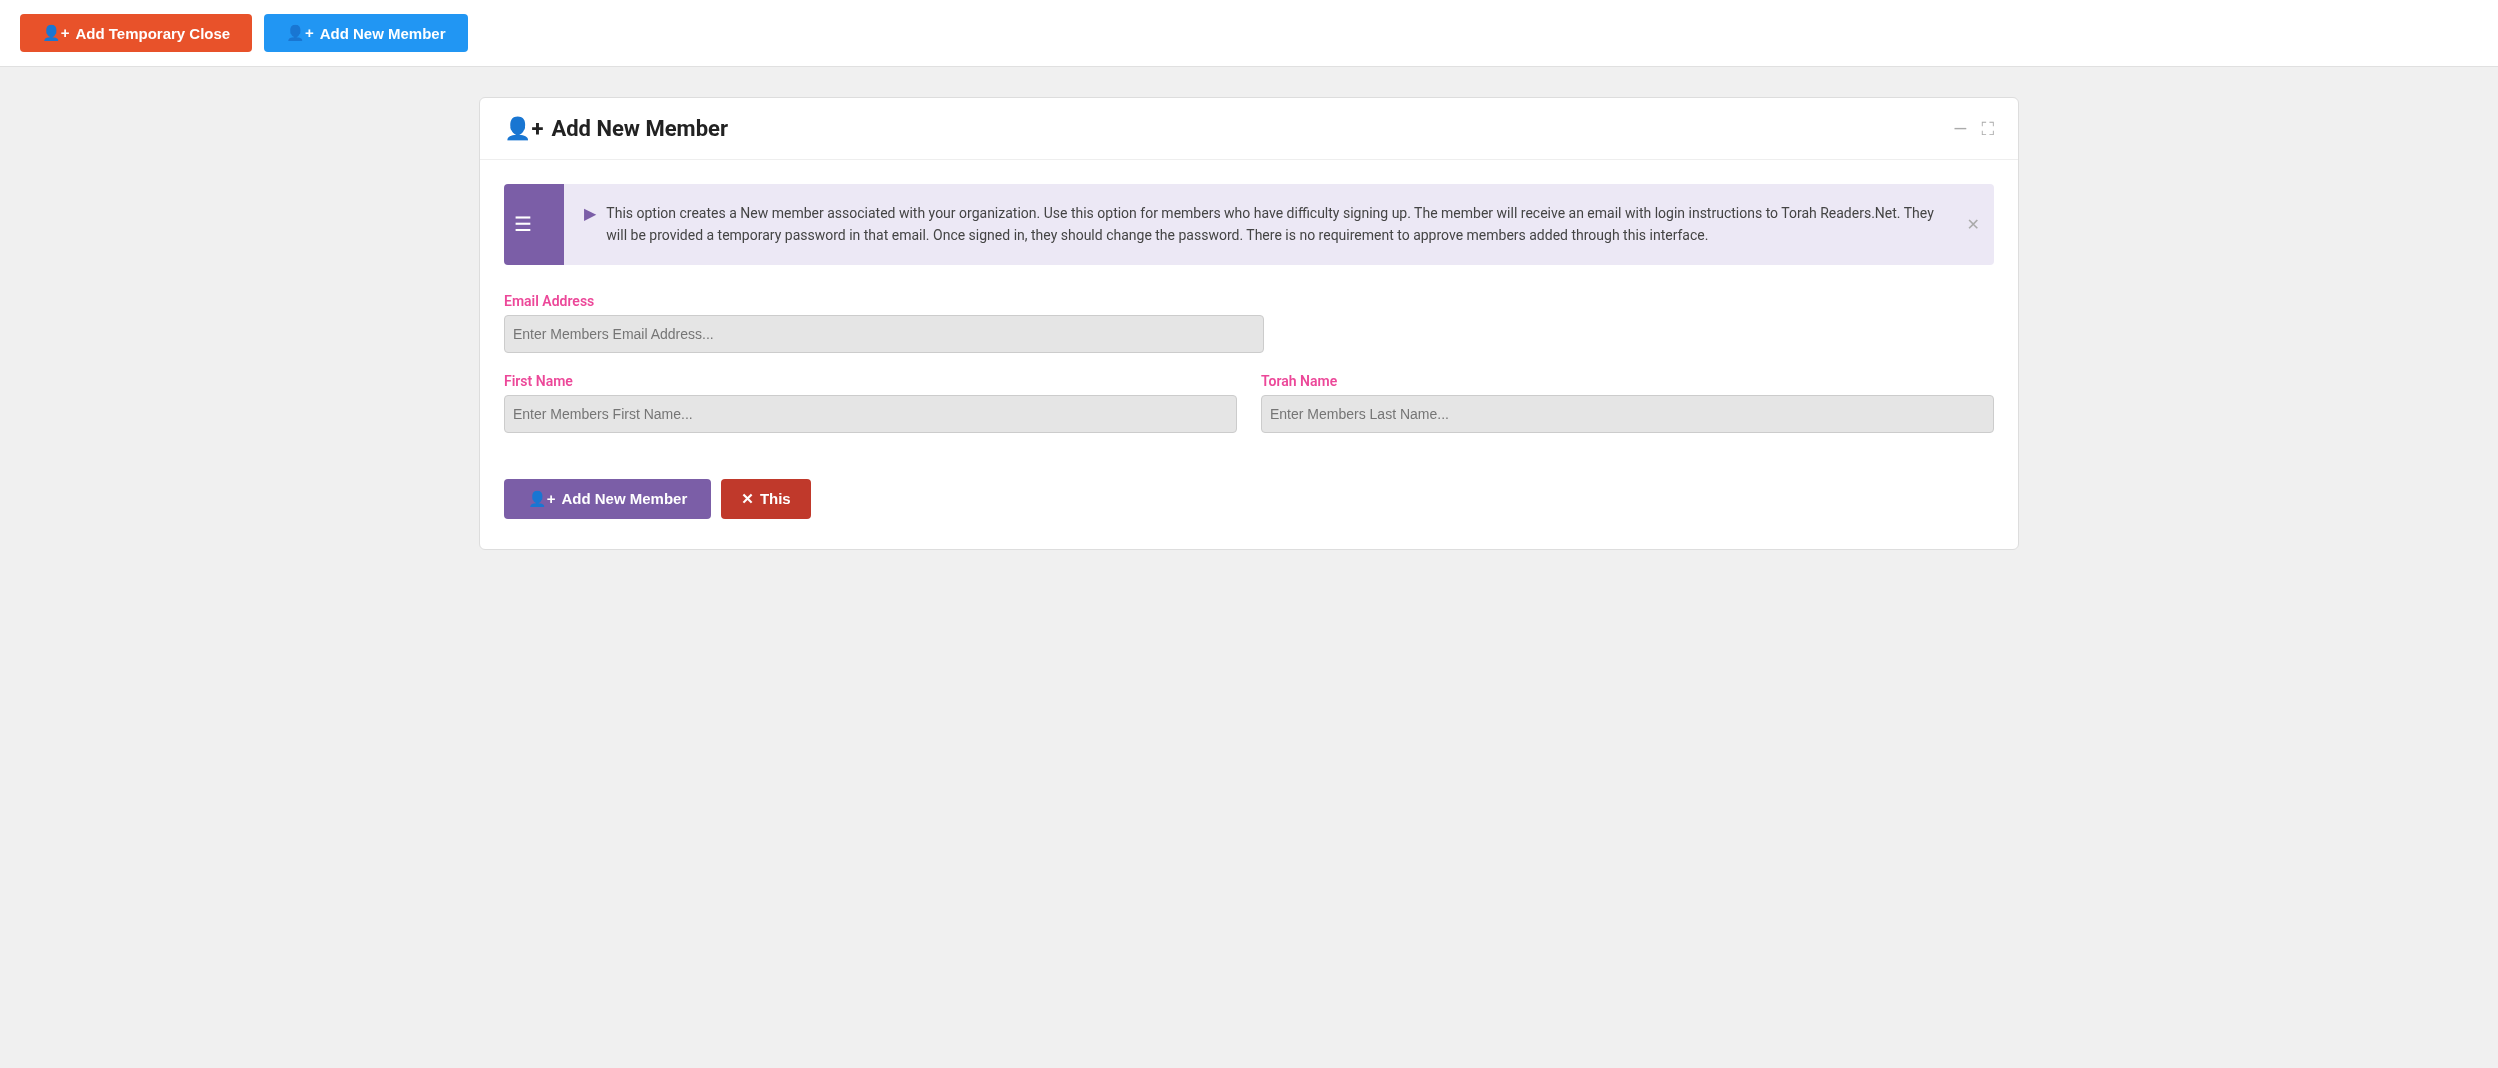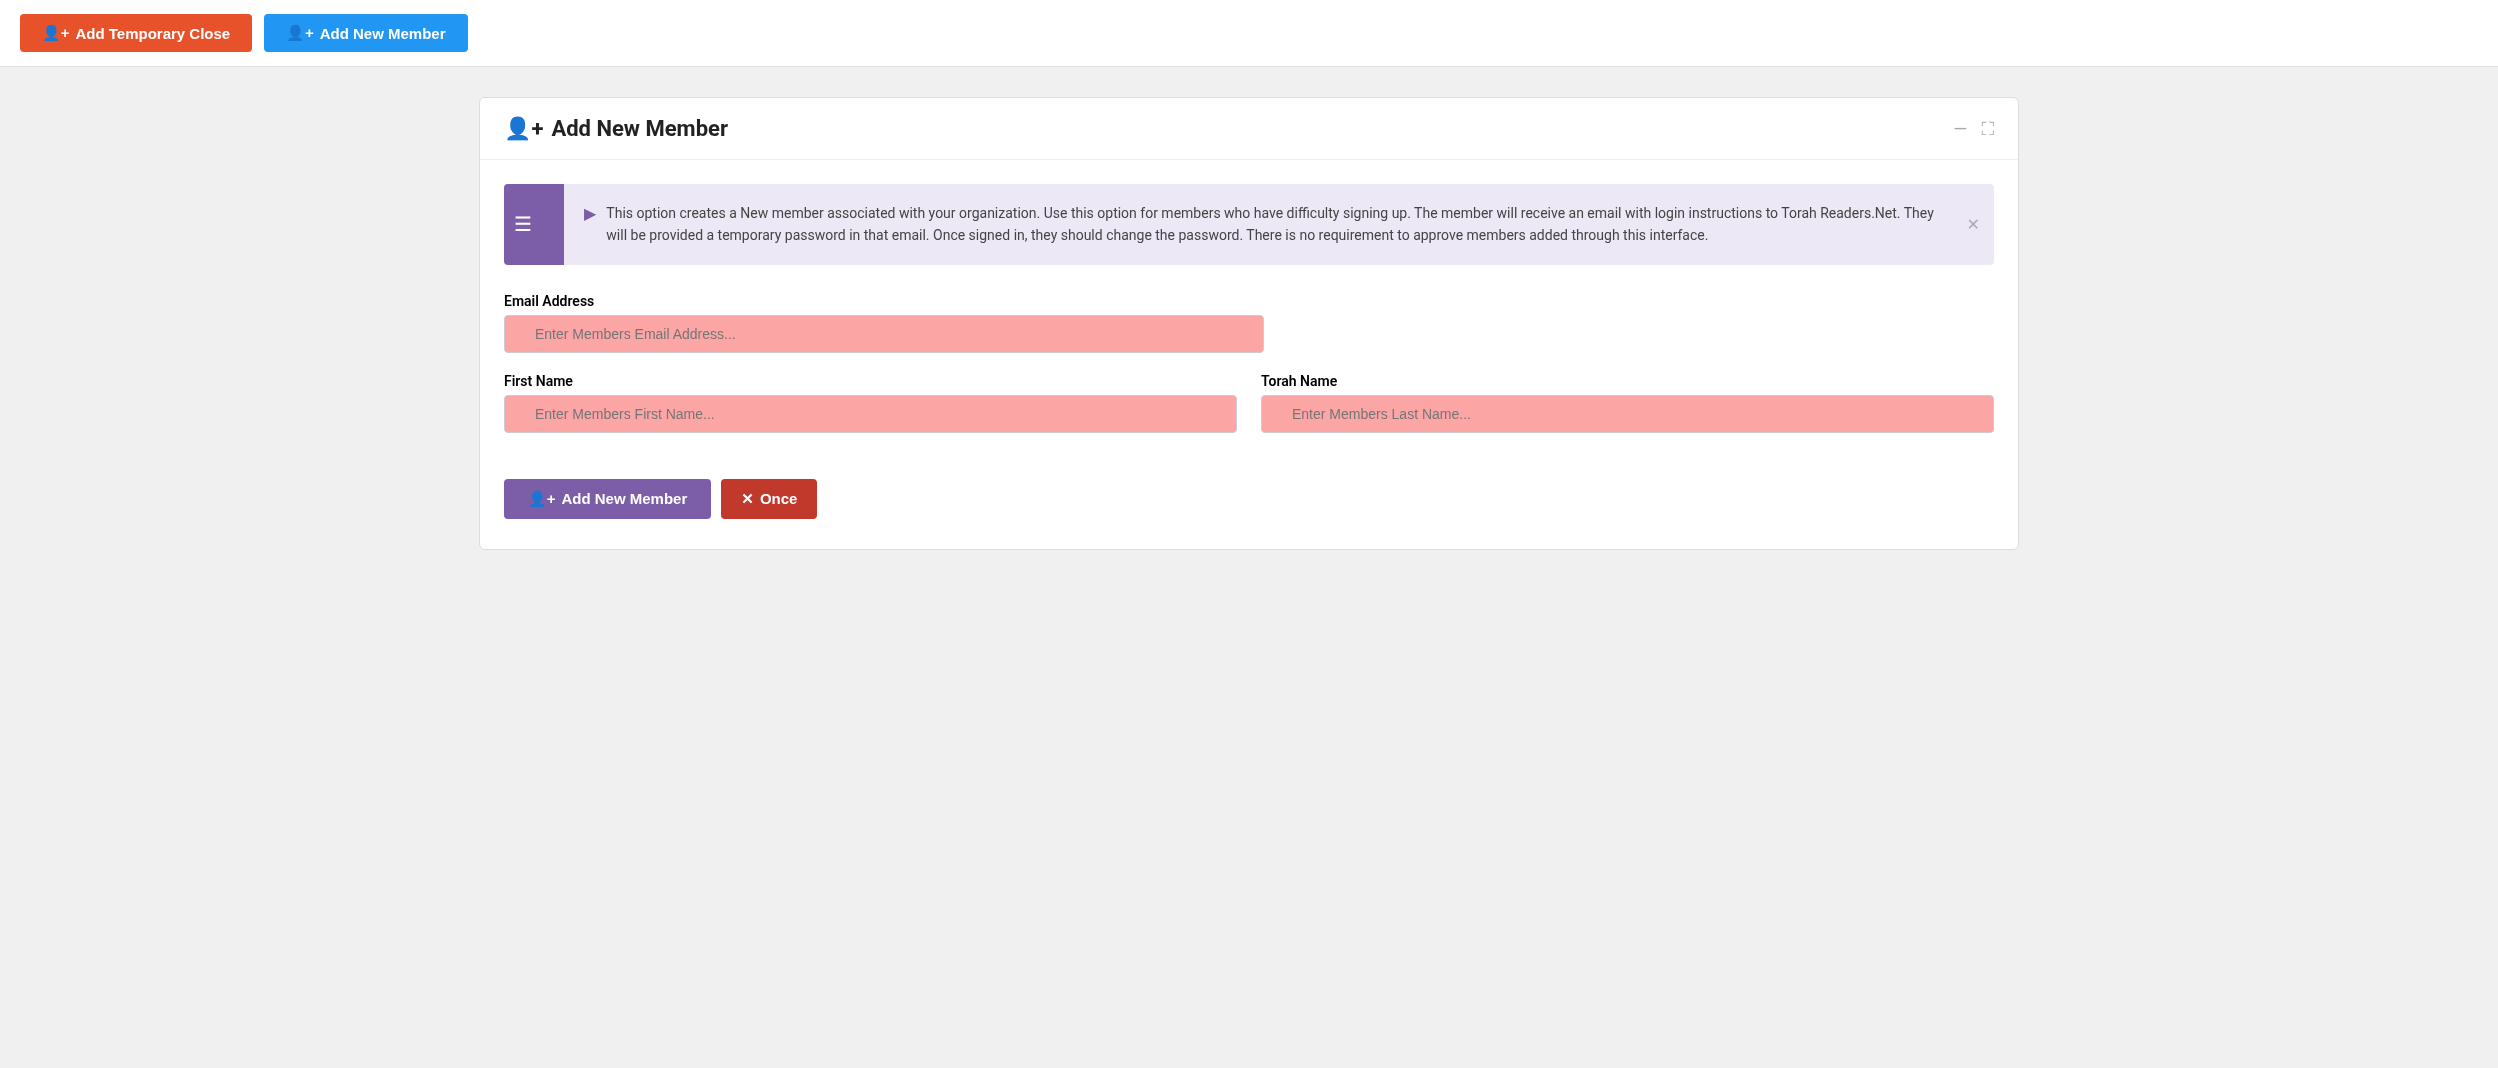--- a/index.html
+++ b/index.html
@@ -136,34 +136,34 @@
       cursor: pointer;
     }
 
     .form-group {
       margin-bottom: 20px;
     }
 
     .form-label {
       font-size: 14px;
       font-weight: 600;
-      color: #000000;
+      color: #ec4899;
       margin-bottom: 6px;
       display: block;
     }
 
     .form-input {
       width: 100%;
       border: 1px solid #ccc;
       border-radius: 4px;
-      padding: 10px 30px;
+      padding: 10px 8px;
       font-size: 14px;
       color: #555;
       outline: none;
-      background: #fca5a5;
+      background: #e5e5e5;
     }
 
     .form-row {
       display: flex;
       gap: 24px;
       align-items: center;
     }
 
     .form-row .form-group {
       flex: 1;
@@ -260,19 +260,19 @@
         </div>
       </div>
 
       <div class="form-actions">
         <button class="btn-submit">
           <span>👤+</span>
           <span>Add New Member</span>
         </button>
         <button class="btn-close">
           <span>✕</span>
-          <span>Once</span>
+          <span>This</span>
         </button>
       </div>
 
     </div>
   </div>
 </div>
 
 </body></html>

